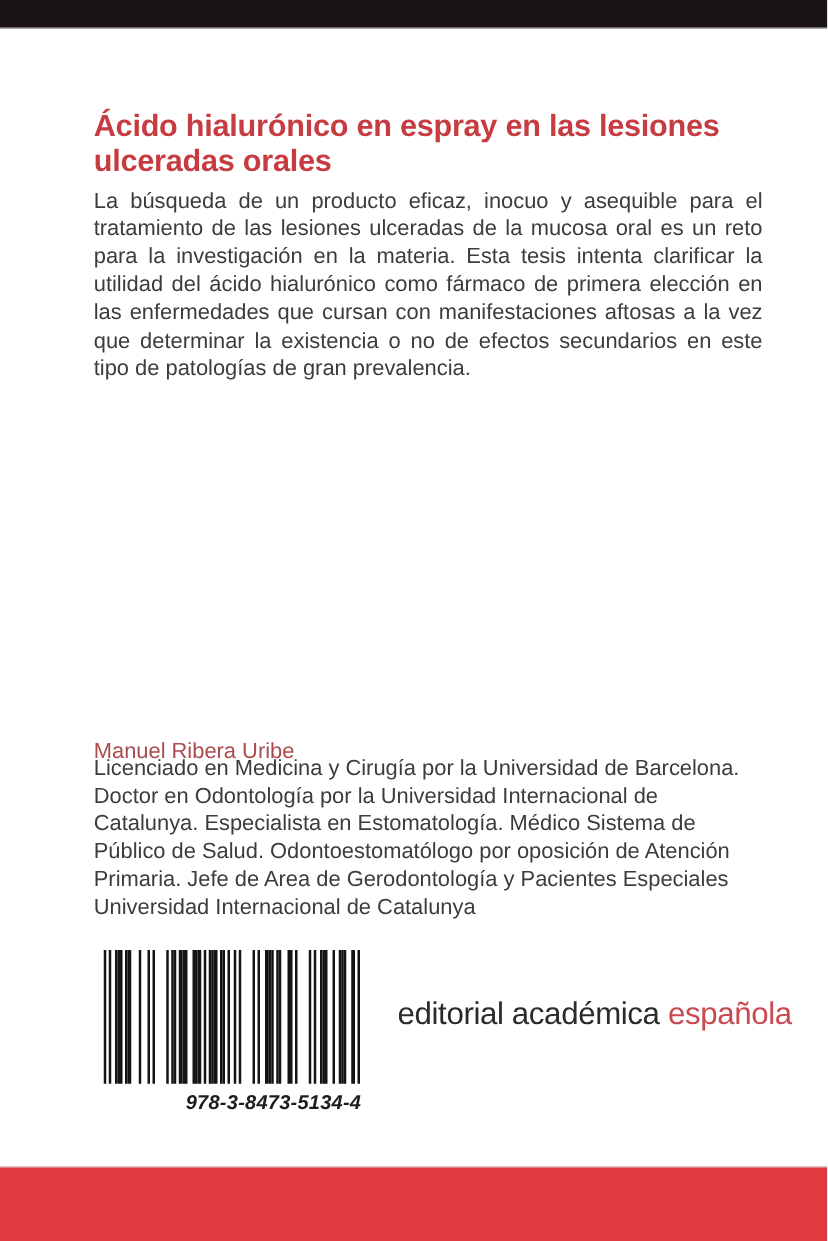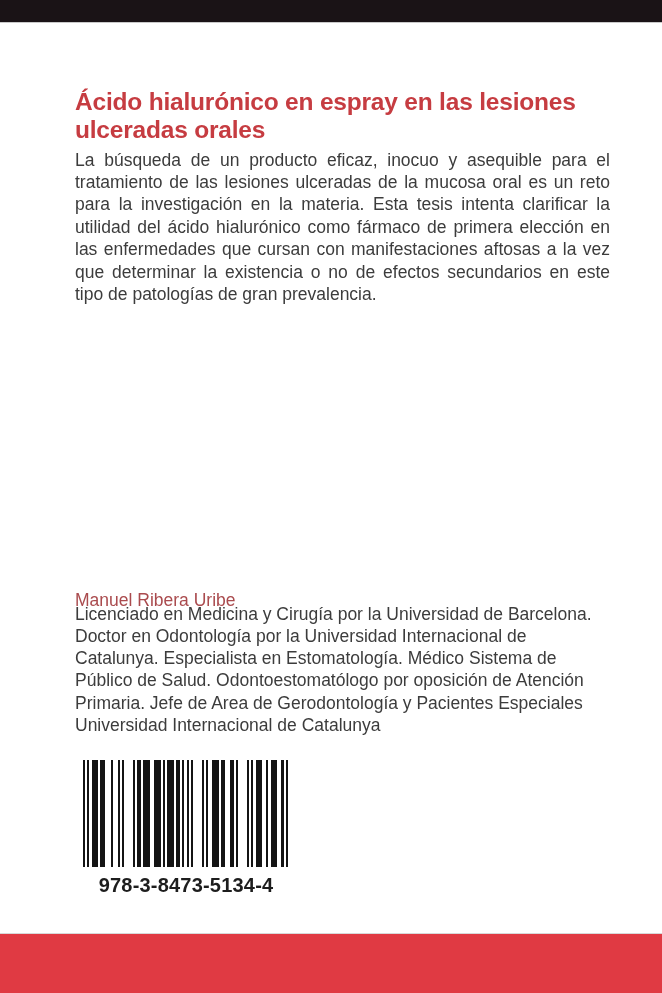--- a/index.html
+++ b/index.html
@@ -56,24 +56,25 @@
   }
   .barcode-bars {
     display:flex;
     width:205px; height:107px;
     background:#ffffff;
   }
   .bc-module { display:block; flex:none; width:2.158px; height:100%; }
   .bc-module.black { background:#141414; }
   .isbn-text {
     margin-top:7px;
-    text-align:center;
-    font-size:20px; font-weight:bold;
+    text-align:right;
+    font-size:16px; font-weight:bold;
     color:#1d1d1d;
     letter-spacing:0.2px;
+    font-style:italic;
   }
   .publisher {
     position:absolute; left:318px; top:797px;
     font-size:25px;
     letter-spacing:-0.3px;
     white-space:nowrap;
   }
   .publisher .pub-gray { color:#2b2b2b; }
   .publisher .pub-red  { color:#c9494f; }
 </style>
@@ -186,16 +187,19 @@
         <span class="bc-module black" style="background: rgb(20, 20, 20);"></span>
         <span class="bc-module"></span>
         <span class="bc-module"></span>
         <span class="bc-module black" style="background: rgb(20, 20, 20);"></span>
         <span class="bc-module"></span>
         <span class="bc-module black" style="background: rgb(20, 20, 20);"></span>
       </div>
     <div class="isbn-text">978-3-8473-5134-4</div>
   </div>
 
+  <div class="publisher">
+    <span class="pub-gray">editorial académica</span><span> </span><span class="pub-red" style="color: rgb(201, 73, 79);">española</span>
+  </div>
 
   <div class="bottom-bar" style="background: rgb(224, 58, 67);"></div>
 
 </div>
 
 </body></html>

